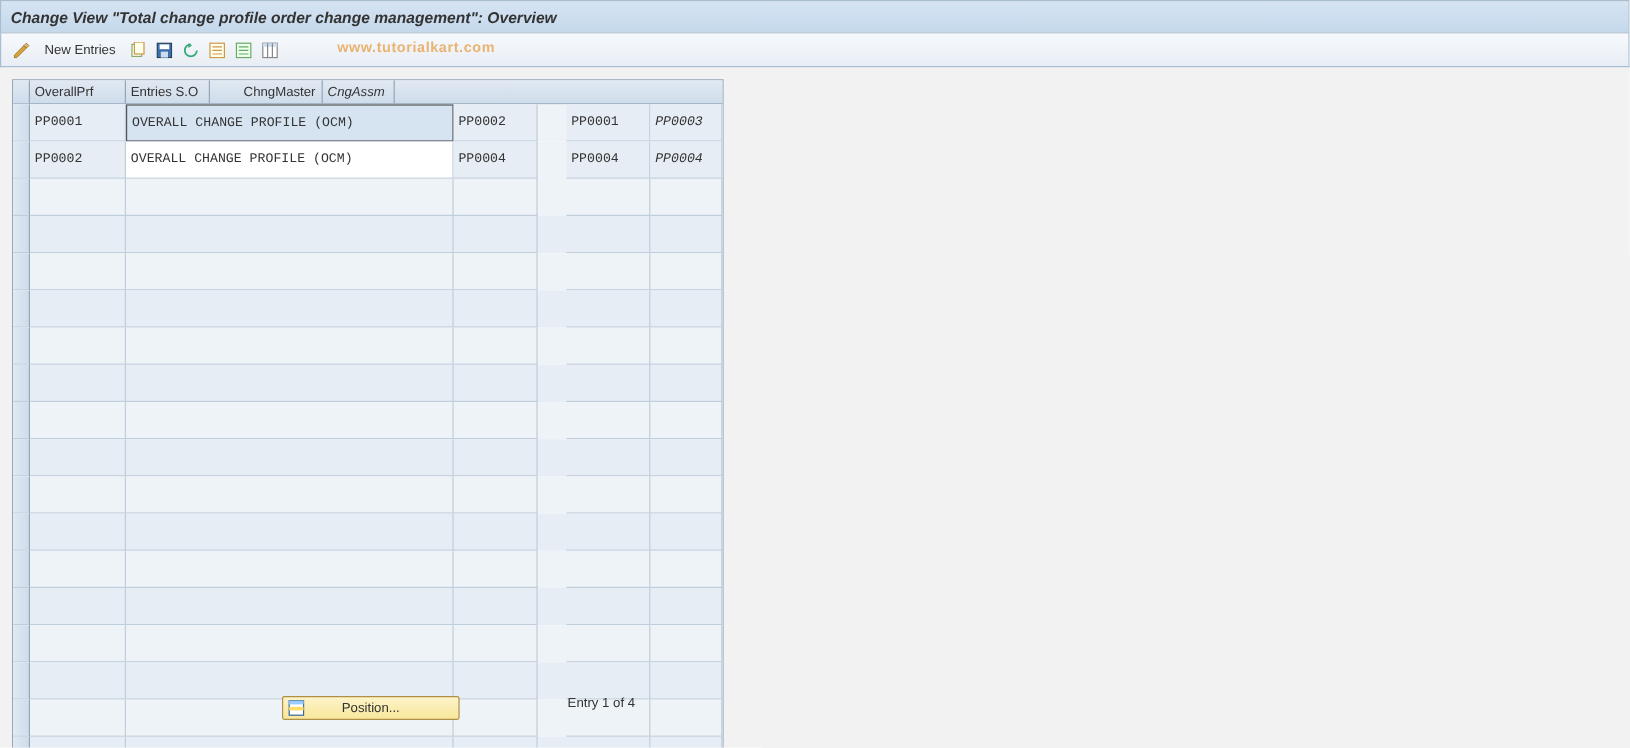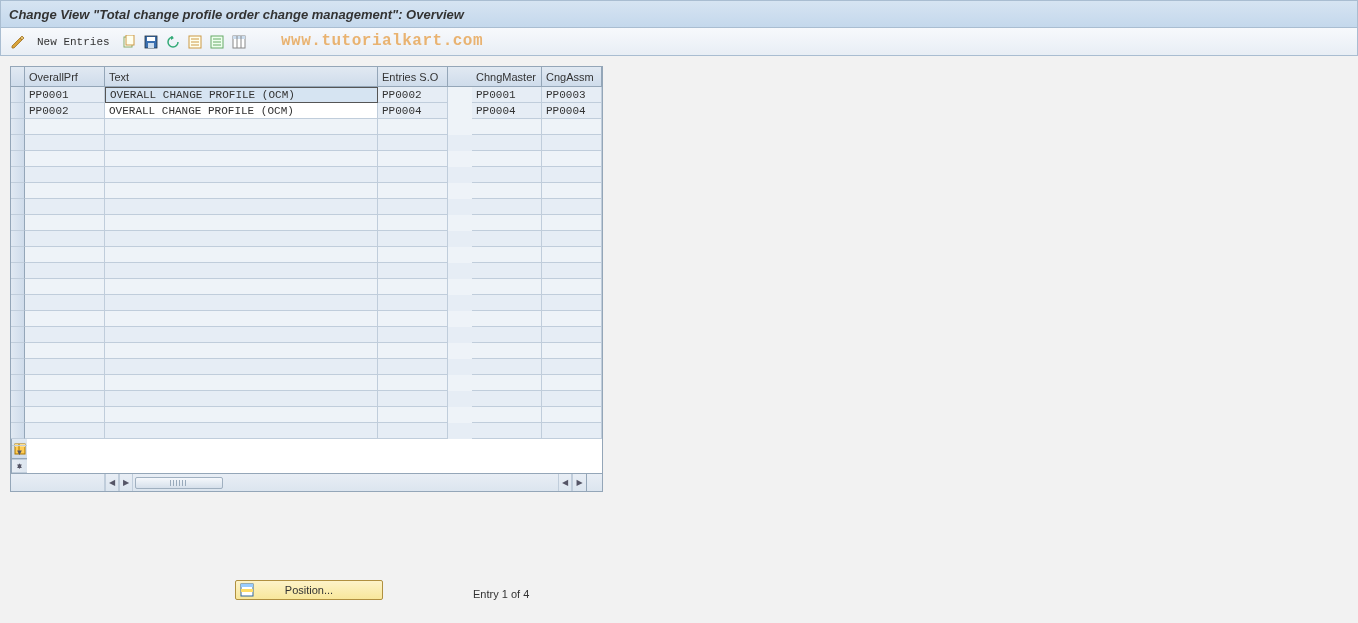--- a/index.html
+++ b/index.html
@@ -40,21 +40,20 @@
       height: 28px;
       background: linear-gradient(to bottom, #f7f9fc 0%, #e8eef5 100%);
       border-left: 1px solid #a9bdd1;
       border-right: 1px solid #a9bdd1;
       border-bottom: 1px solid #a9bdd1;
       display: flex;
       align-items: center;
       padding: 0 8px;
       gap: 4px;
       position: relative;
-      font-family: Liberation Mono, monospace;
     }
 
     .toolbar-icon {
       width: 18px;
       height: 18px;
       display: inline-flex;
       align-items: center;
       justify-content: center;
       cursor: pointer;
     }
@@ -62,21 +61,21 @@
     .toolbar-text {
       color: #333;
       margin: 0 6px;
       cursor: pointer;
     }
 
     .watermark {
       position: absolute;
       left: 280px;
       top: 4px;
-      font-size: 16px;
+      font-size: 12px;
       font-weight: bold;
       color: #e8a85a;
       opacity: 0.85;
       pointer-events: none;
       letter-spacing: 0.5px;
     }
 
     
     .content {
       padding: 10px;
@@ -118,21 +117,21 @@
     }
 
     .row-sel-header {
       width: 14px;
       background: linear-gradient(to bottom, #e1e9f2 0%, #cfdceb 100%);
     }
 
     
     .data-row {
       display: flex;
-      height: 16px;
+      height: 31px;
       background: #eef3f8;
     }
 
     .data-row:nth-child(odd) {
       background: #eef3f8;
     }
     .data-row.blank {
       background: #e6edf5;
     }
     .data-row.blank:nth-child(even){
@@ -170,21 +169,21 @@
     
     .data-cell.selected {
       background: #d6e4f2;
       border: 1px solid #555;
     }
 
     .col-overall { width: 80px; }
     .col-text { width: 273px; }
     .col-changeso { width: 70px; }
     .col-chngmaster { width: 70px; margin-left: 24px; }
-    .col-cngassm { width: 60px; }
+    .col-cngassm { width: 60px; font-style: italic; }
 
     
     .vscroll {
       width: 16px;
       background: linear-gradient(to right, #e8eef5, #dce5ef);
       border-left: 1px solid #94a6b8;
       display: flex;
       flex-direction: column;
       align-items: center;
       position: relative;
@@ -276,21 +275,21 @@
       height:100%;
     }
 
     
     .footer {
       position: absolute;
       left: 0;
       top: 580px;
       width: 600px;
       display:flex;
-      align-items:flex-end;
+      align-items:flex-start;
     }
 
     .position-btn {
       margin-left: 235px;
       width: 148px;
       height: 20px;
       background: linear-gradient(to bottom, #fdf3c9, #f8e79b);
       border: 1px solid #b09040;
       display: flex;
       align-items: center;
@@ -378,21 +377,20 @@
 </div>
 
 <div class="content">
   <div class="table-wrapper">
     <div class="grid">
       <div class="grid-body" id="grid-body">
 
         <div class="header-row">
           <div class="header-cell row-sel-header"></div>
           <div class="header-cell col-overall">OverallPrf</div>
-          <div class="header-cell col-text">Text</div>
           <div class="header-cell col-changeso">Entries S.O</div>
           <div class="header-cell col-chngmaster">ChngMaster</div>
           <div class="header-cell col-cngassm">CngAssm</div>
         </div>
 
       <div class="data-row">
             <div class="row-selector"></div>
             <div class="data-cell readonly col-overall">PP0001</div>
             <div class="data-cell selected col-text">OVERALL CHANGE PROFILE (OCM)</div>
             <div class="data-cell readonly col-changeso">PP0002</div>

